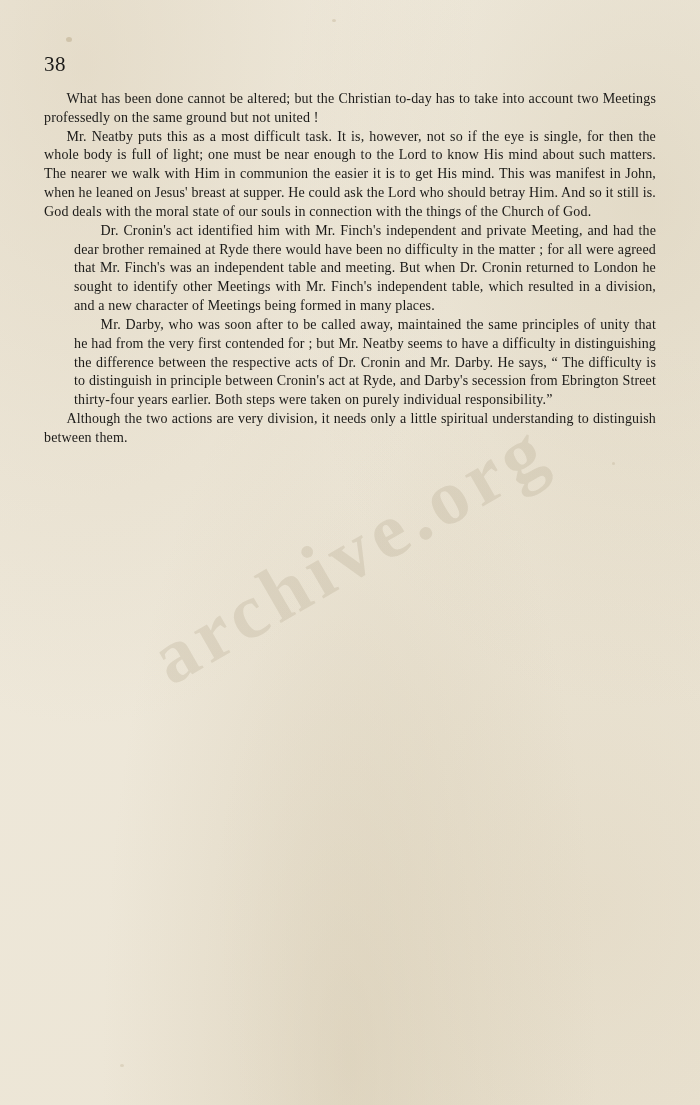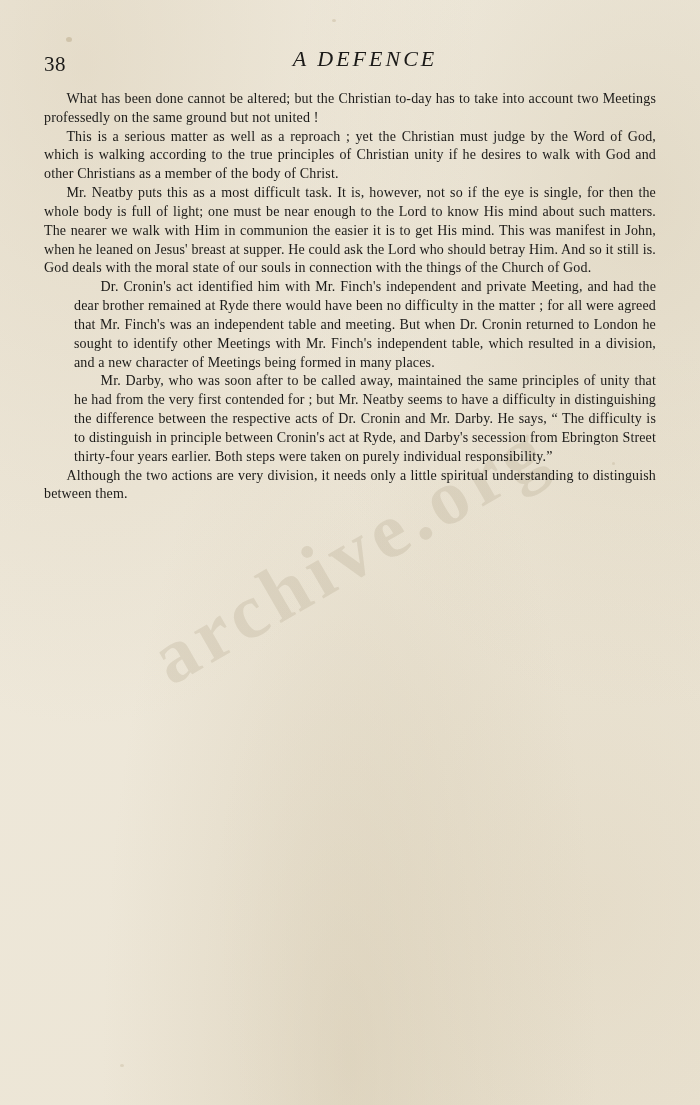--- a/index.html
+++ b/index.html
@@ -115,25 +115,23 @@
 <div class="speck" style="left:332px; top:19px; width:4px; height:3px; opacity:0.35;"></div>
 <div class="speck" style="left:612px; top:462px; width:3px; height:3px; opacity:0.3;"></div>
 <div class="speck" style="left:120px; top:1064px; width:4px; height:3px; opacity:0.3;"></div>
 
 <div class="watermark">archive.org</div>
 
 <div class="page">
 
   <div class="header-row">
     <div class="folio">38</div>
-    <div class="running-head">A  DEFENCE</div>
   </div>
 
   <div class="body-text">
     <p>What has been done cannot be altered; but the Christian to-day has to take into account two Meetings professedly on the same ground but not united !</p>
-    <p>This is a serious matter as well as a reproach ; yet the Christian must judge by the Word of God, which is walking according to the true principles of Christian unity if he desires to walk with God and other Christians as a member of the body of Christ.</p>
     <p>Mr. Neatby puts this as a most difficult task. It is, however, not so if the eye is single, for then the whole body is full of light; one must be near enough to the Lord to know His mind about such matters. The nearer we walk with Him in communion the easier it is to get His mind. This was manifest in John, when he leaned on Jesus' breast at supper. He could ask the Lord who should betray Him. And so it still is. God deals with the moral state of our souls in connection with the things of the Church of God.</p>
     <p class="tight">Dr. Cronin's act identified him with Mr. Finch's independent and private Meeting, and had the dear brother remained at Ryde there would have been no difficulty in the matter ; for all were agreed that Mr. Finch's was an independent table and meeting. But when Dr. Cronin returned to London he sought to identify other Meetings with Mr. Finch's independent table, which resulted in a division, and a new character of Meetings being formed in many places.</p>
     <p class="tight">Mr. Darby, who was soon after to be called away, maintained the same principles of unity that he had from the very first contended for ; but Mr. Neatby seems to have a difficulty in distinguishing the difference between the respective acts of Dr. Cronin and Mr. Darby. He says, “ The difficulty is to distinguish in principle between Cronin's act at Ryde, and Darby's secession from Ebrington Street thirty-four years earlier. Both steps were taken on purely individual responsibility.”</p>
     <p>Although the two actions are very division, it needs only a little spiritual understanding to distinguish between them.</p>
   </div>
 
 </div>
 
 </body></html>

